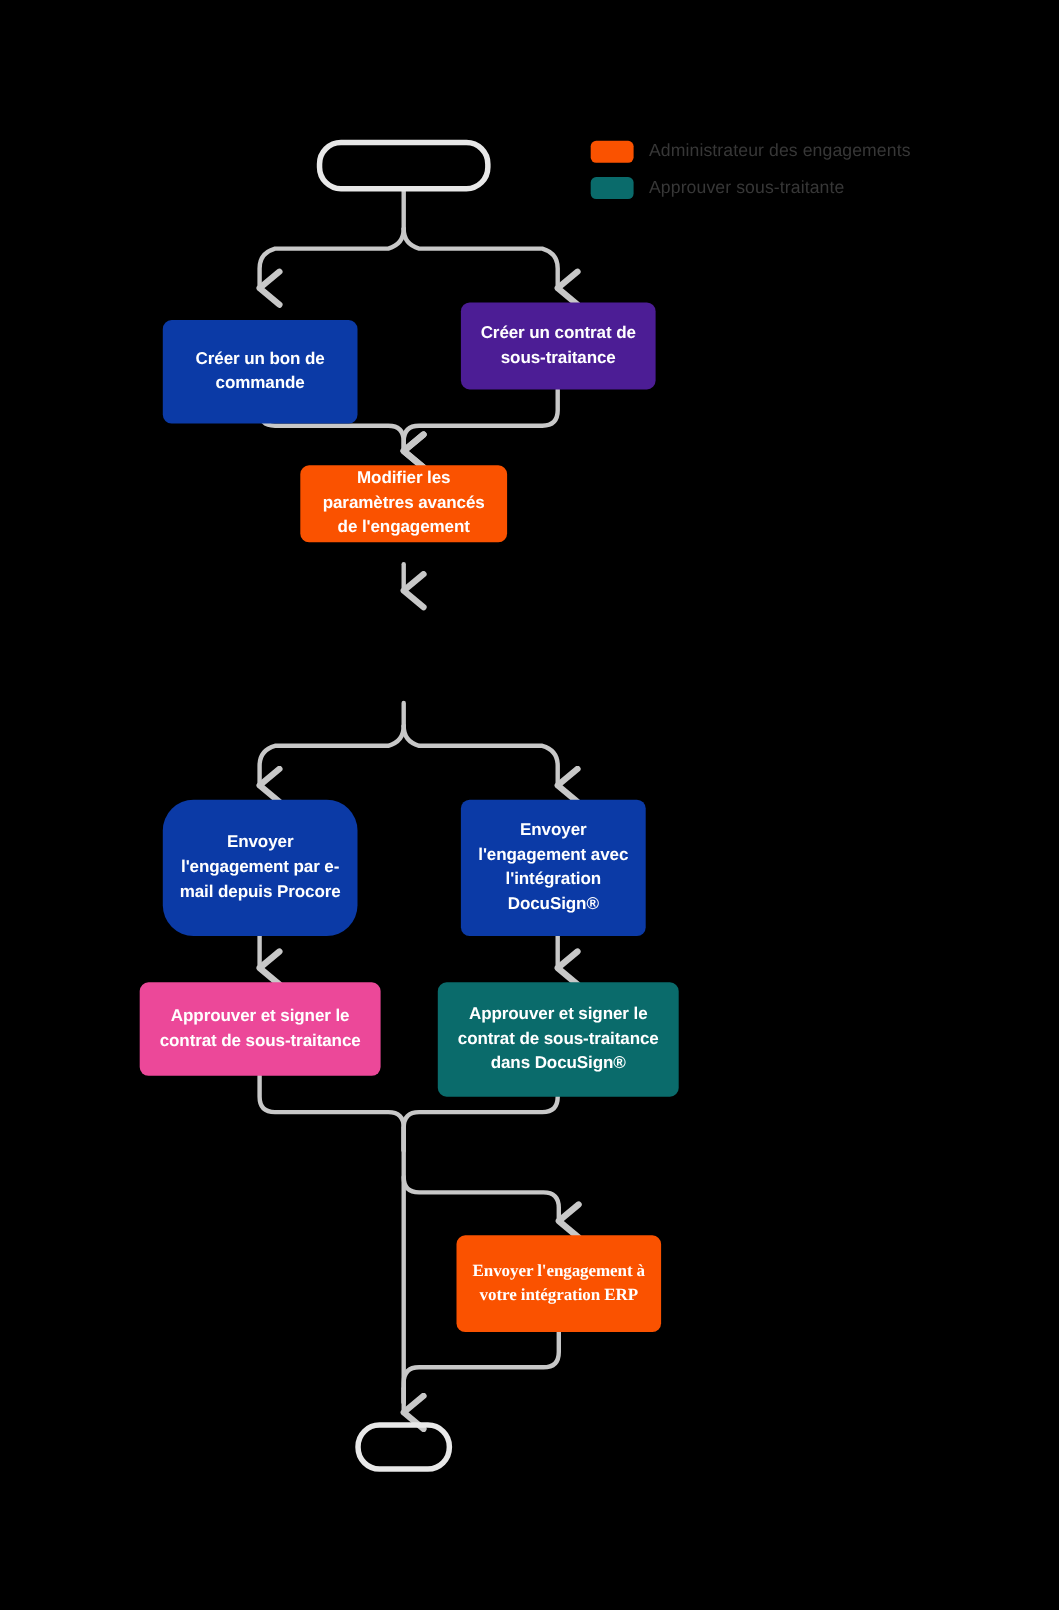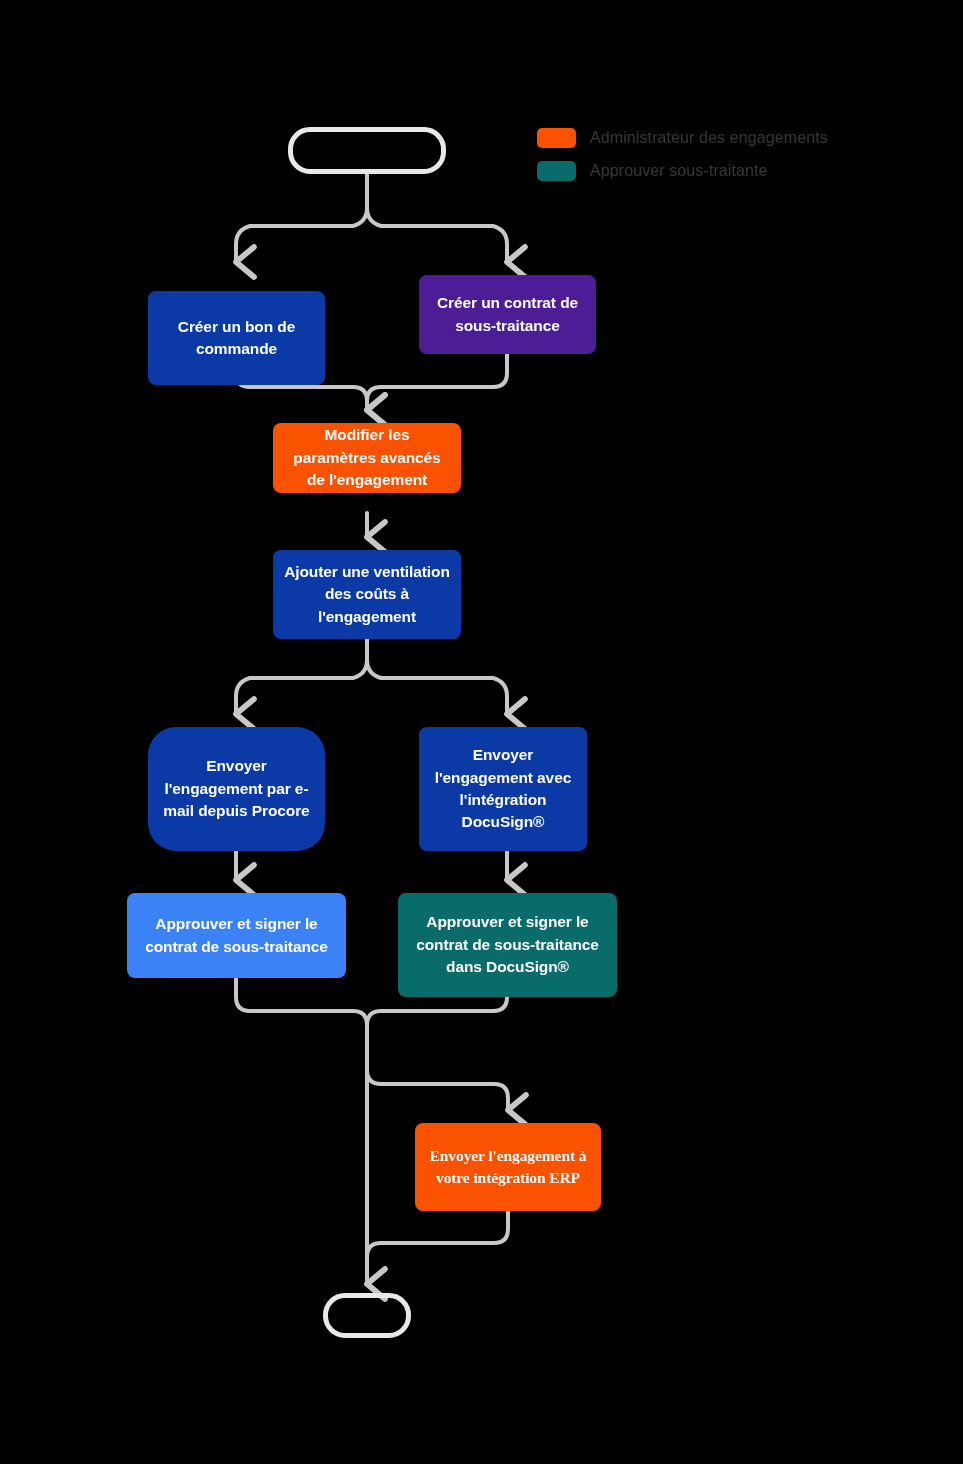--- a/index.html
+++ b/index.html
@@ -121,27 +121,26 @@
   </svg>
 
   <div class="node terminal" style="left:288px;top:127px;width:158px;height:47px;"></div>
 
   <div class="node" style="left:148px;top:275px;width:177px;height:94px;background:#0b3aa6;margin-top:16px;">Créer un bon de commande</div>
 
   <div class="node" style="left:419px;top:275px;width:177px;height:79px;background:#4c1d95;">Créer un contrat de sous-traitance</div>
 
   <div class="node" style="left:273px;top:423px;width:188px;height:70px;background:#fa5200;">Modifier les paramètres avancés de l'engagement</div>
 
-  <div class="node" style="left:273px;top:550px;width:188px;height:89px;background:#0b3aa6;">Ajouter une ventilation des coûts à l'engagement</div>
 
   <div class="node" style="left:148px;top:727px;width:177px;height:124px;background:#0b3aa6;border-radius:28px;">Envoyer l'engagement par e-mail depuis Procore</div>
 
   <div class="node" style="left:419px;top:727px;width:168px;height:124px;background:#0b3aa6;">Envoyer l'engagement avec l'intégration DocuSign®</div>
 
-  <div class="node" style="left:127px;top:893px;width:219px;height:85px;background:#3b82f6;">Approuver et signer le contrat de sous-traitance</div>
+  <div class="node" style="left:127px;top:893px;width:219px;height:85px;background:#ec4899;">Approuver et signer le contrat de sous-traitance</div>
 
   <div class="node" style="left:398px;top:893px;width:219px;height:104px;background:#0a6b6b;">Approuver et signer le contrat de sous-traitance dans DocuSign®</div>
 
   <div class="node" style="left:415px;top:1123px;width:186px;height:88px;background:#fa5200;font-family:Liberation Serif, serif;">Envoyer l'engagement à votre intégration ERP</div>
 
   <div class="node terminal" style="left:323px;top:1293px;width:88px;height:45px;"></div>
 
   <div class="legend">
     <div class="legend-row">
       <span class="legend-swatch" style="background:#fa5200;"></span>

